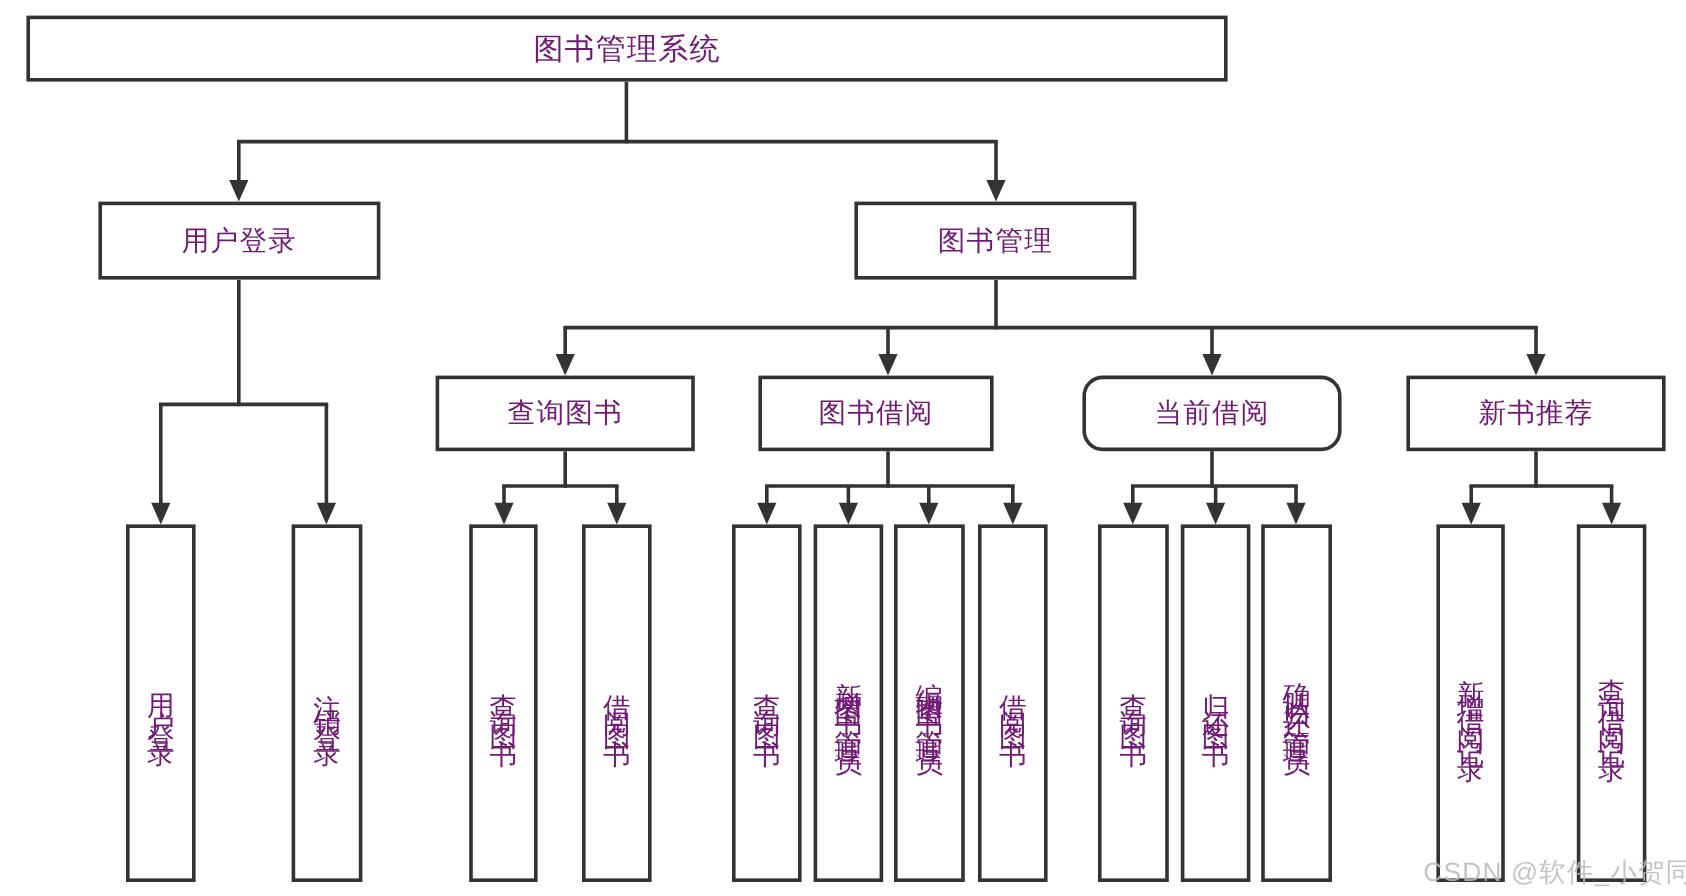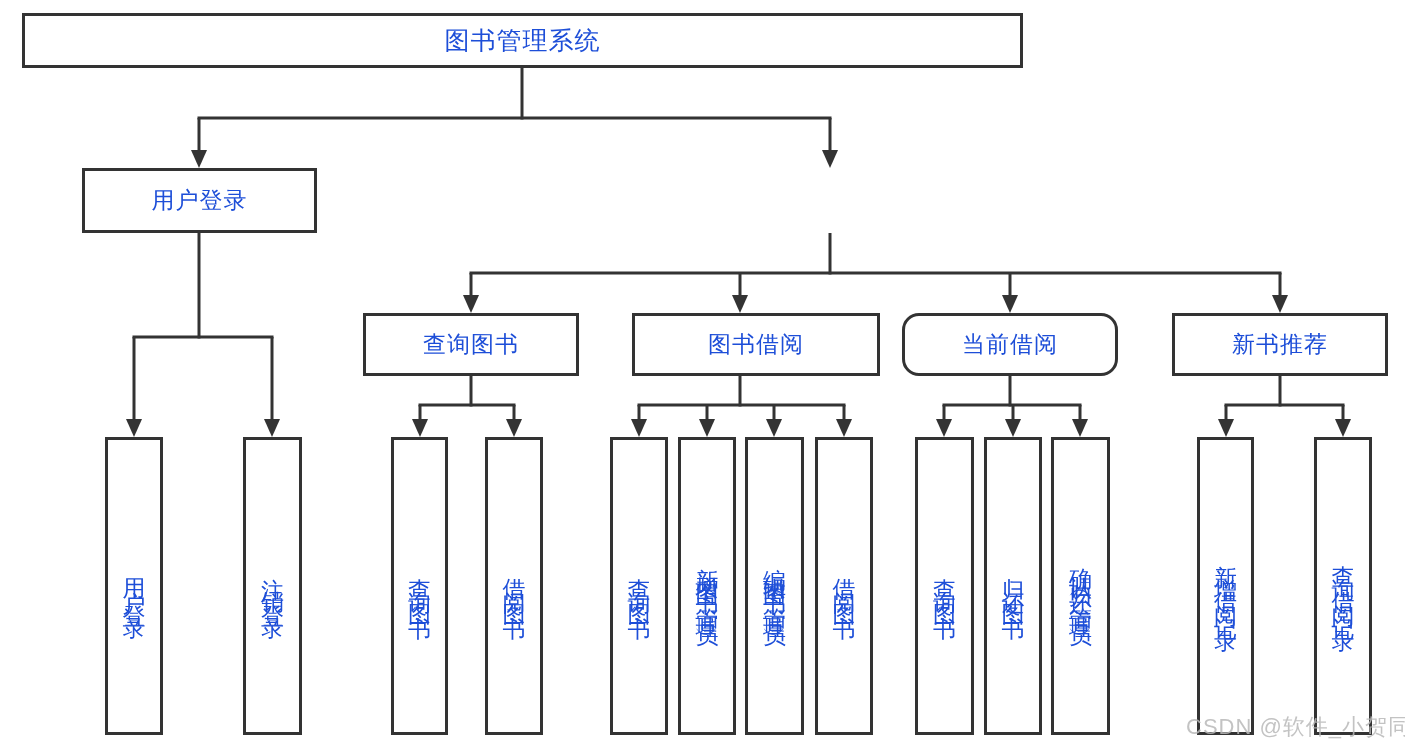--- a/index.html
+++ b/index.html
@@ -16,21 +16,21 @@
     left: 0; top: 0;
     width: 1405px; height: 747px;
   }
   .connectors line { stroke: #333333; stroke-width: 3; }
   .connectors polygon { fill: #333333; }
   .node {
     position: absolute;
     box-sizing: border-box;
     border: 3px solid #333333;
     background: #ffffff;
-    color: #1d4ed8;
+    color: #701a75;
     display: flex;
     align-items: center;
     justify-content: center;
     text-align: center;
   }
   .node.h { font-size: 23px; letter-spacing: 1px; white-space: nowrap; }
   .node.root { font-size: 25px; }
   .leaf-text {
     writing-mode: vertical-rl;
     text-orientation: mixed;
@@ -114,23 +114,24 @@
     <line x1="1224.5" y1="405" x2="1344.5" y2="405"></line>
     <line x1="1226" y1="405" x2="1226" y2="423"></line>
     <polygon points="1218,419 1234,419 1226,437"></polygon>
     <line x1="1343" y1="405" x2="1343" y2="423"></line>
     <polygon points="1335,419 1351,419 1343,437"></polygon>
   </svg>
 
   <div class="node h root" style="left:22px; top:13px; width:1001px; height:55px;">图书管理系统</div>
 
   <div class="node h" style="left:82px; top:168px; width:235px; height:65px;">用户登录</div>
+  <div class="node h" style="left:712px; top:168px; width:235px; height:65px;">图书管理</div>
 
   <div class="node h" style="left:363px; top:313px; width:216px; height:63px;">查询图书</div>
-  <div class="node h" style="left:632px; top:313px; width:248px; height:63px;">图书借阅</div>
+  <div class="node h" style="left:632px; top:313px; width:196px; height:63px;">图书借阅</div>
   <div class="node h" style="left:902px; top:313px; width:216px; height:63px;border-radius:17px;">当前借阅</div>
   <div class="node h" style="left:1172px; top:313px; width:216px; height:63px;">新书推荐</div>
 
   <div class="node" style="left:105px; top:437px; width:58px; height:298px;">
     <span class="leaf-text">用户登录</span>
   </div>
   <div class="node" style="left:243px; top:437px; width:59px; height:298px;">
     <span class="leaf-text">注销登录</span>
   </div>
 

